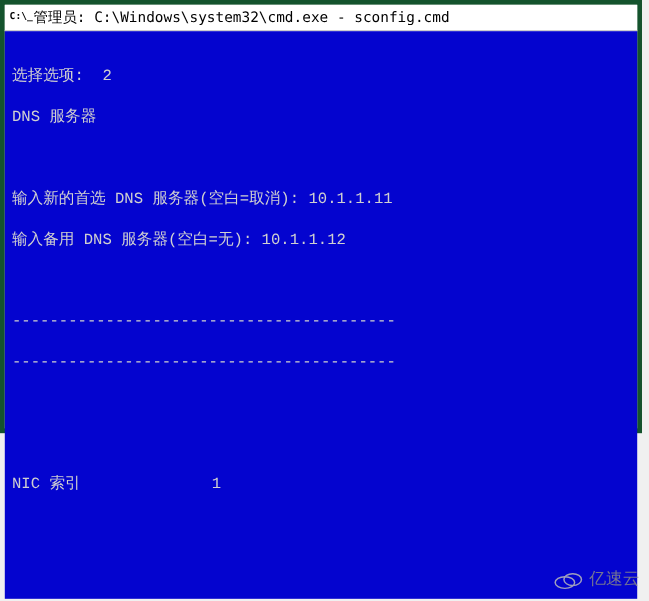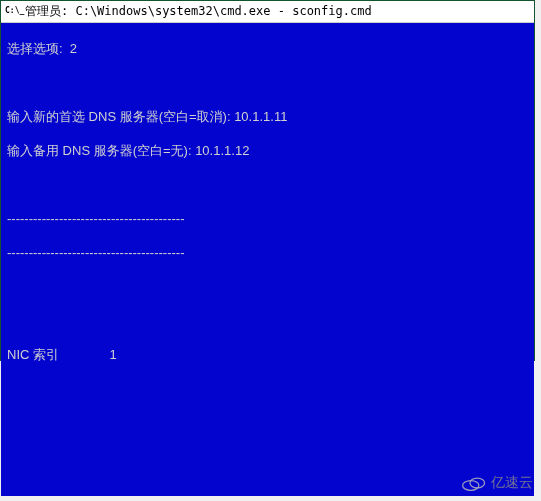--- a/index.html
+++ b/index.html
@@ -8,21 +8,21 @@
       height: 501px;
       font-family: "NSimSun", "SimSun", "Microsoft YaHei", monospace;
       font-size: 13px;
       background: #f0f0f0;
       overflow: hidden;
       position: relative;
     }
     .window {
       width: 535px;
       height: 361px;
-      border: 1px solid #14532d;
+      border: 4px solid #14532d;
       background: #fff;
       position: relative;
     }
     .titlebar {
       height: 22px;
       background: #fff;
       border-bottom: 1px solid #ccc;
       display: flex;
       align-items: center;
       padding: 0 4px;
@@ -42,22 +42,22 @@
       color: #000;
       position: absolute;
       top: 1px;
       left: 0;
     }
     .title-text { color: #000; }
     .console {
       background: #0404cf;
       color: #d0d0d0;
       height: 473px;
-      padding: 0 6px;
-      font-family: Liberation Sans, sans-serif;
+      padding: 12px 6px;
+      font-family: Liberation Mono, monospace;
       font-size: 13px;
       line-height: 17px;
       white-space: pre;
       overflow: hidden;
     }
     .console-line { display: block; min-height: 17px; }
     .inline { display: inline; }
     .watermark {
       position: absolute;
       right: 8px;
@@ -82,20 +82,21 @@
 </head>
 <body>
 
 <div class="window">
   <div class="titlebar">
     <span class="cmd-icon"></span>
     <span class="title-text">管理员: C:\Windows\system32\cmd.exe - sconfig.cmd</span>
   </div>
   <div class="console">
 <span class="console-line"><span class="inline">选择选项:</span>  <span class="inline">2</span></span>
+<span class="console-line">DNS 服务器</span>
 <span class="console-line"> </span>
 <span class="console-line">输入新的首选 DNS 服务器(空白=取消): 10.1.1.11</span>
 <span class="console-line">输入备用 DNS 服务器(空白=无): 10.1.1.12</span>
 <span class="console-line"> </span>
 <span class="console-line">-----------------------------------------</span>
 <span class="console-line">-----------------------------------------</span>
 <span class="console-line"> </span>
 <span class="console-line"> </span>
 <span class="console-line"><span class="inline">NIC 索引</span>              <span class="inline">1</span></span>
 

